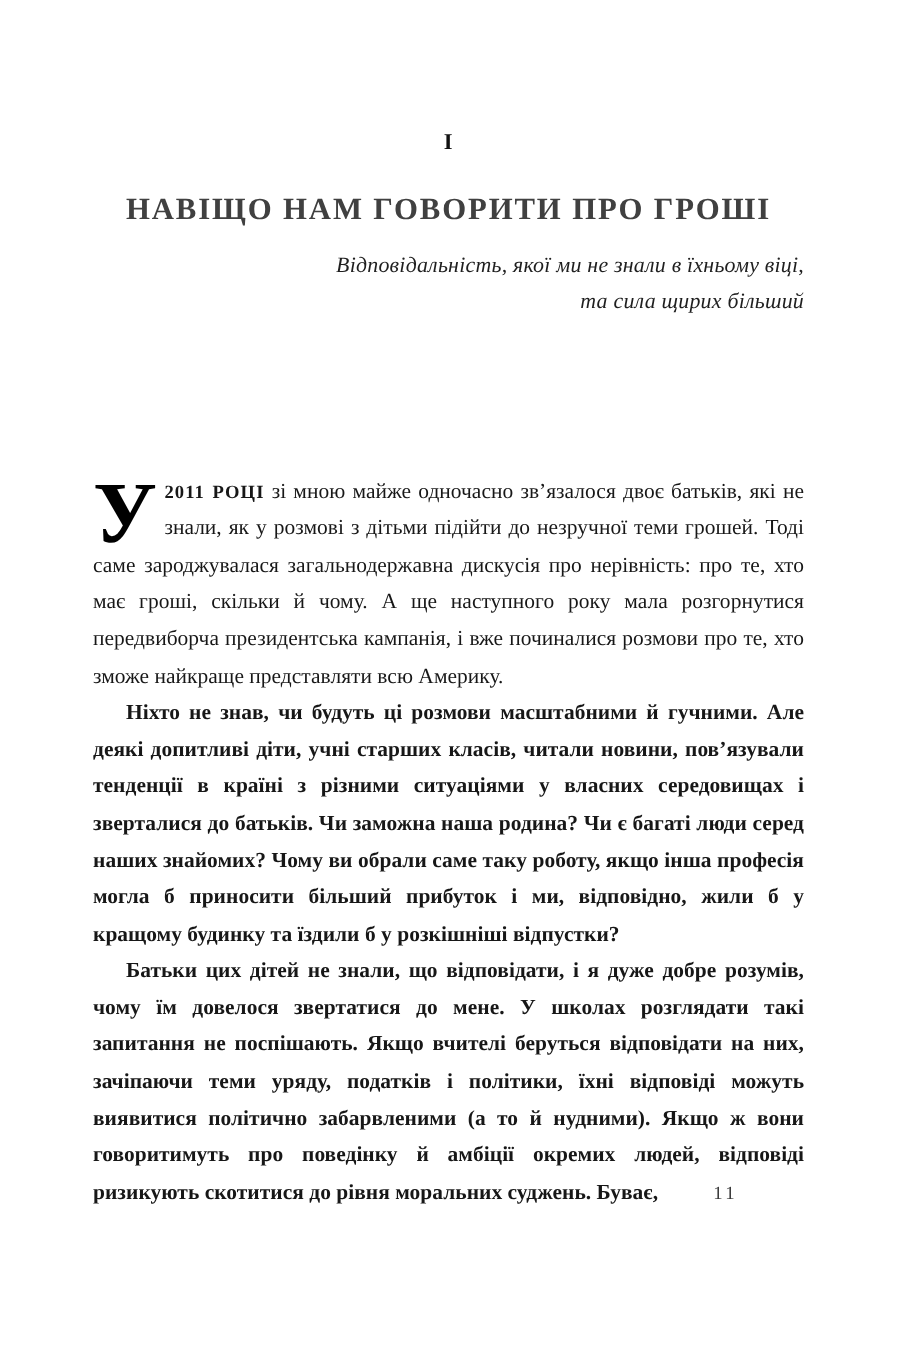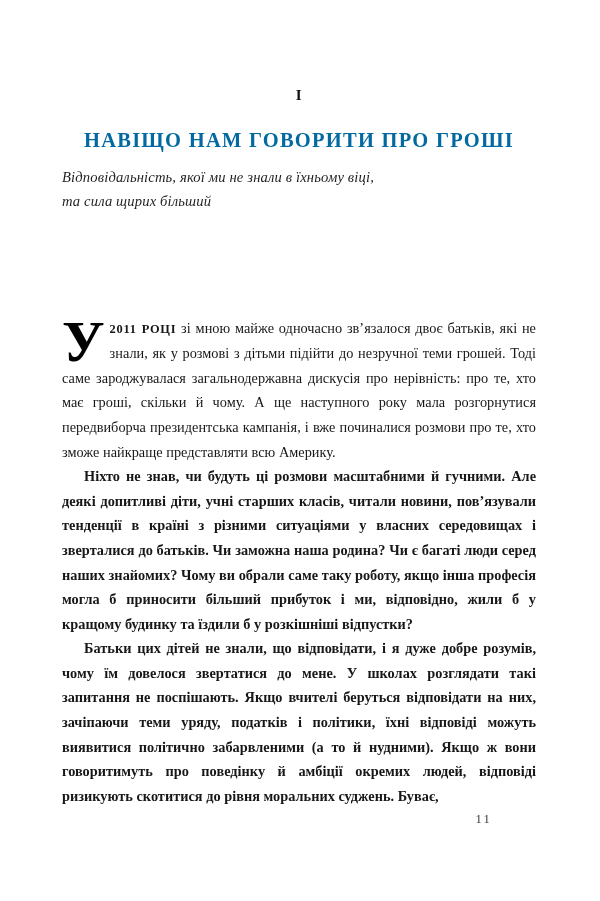--- a/index.html
+++ b/index.html
@@ -37,27 +37,27 @@
     color: #111;
     margin-top: 88px;
     line-height: 1;
     font-family: "Liberation Serif", "DejaVu Serif", serif;
   }
   .chapter-title {
     text-align: center;
     font-size: 20.5px;
     font-weight: 700;
     letter-spacing: 1.25px;
-    color: #0369a1;
+    color: #404040;
     margin-top: 26px;
     line-height: 1.15;
     white-space: nowrap;
   }
   .chapter-subtitle {
-    text-align: left;
+    text-align: right;
     font-style: italic;
     font-size: 14.6px;
     line-height: 1.62;
     color: #1f1f1f;
     letter-spacing: 0.15px;
   }
   .chapter-subtitle .sub-line {
     display: block;
   }
 
@@ -96,21 +96,21 @@
     font-weight: 700;
     font-size: 12.4px;
     letter-spacing: 0.75px;
     text-transform: uppercase;
   }
 
   
   .folio {
     position: absolute;
     left: 0;
-    top: 812px;
+    top: 788px;
     width: 474px;
     text-align: right;
     font-size: 12.5px;
     letter-spacing: 2.2px;
     color: #3a3a3a;
     padding-right: 44px;
     box-sizing: border-box;
   }
 </style>
 </head>

